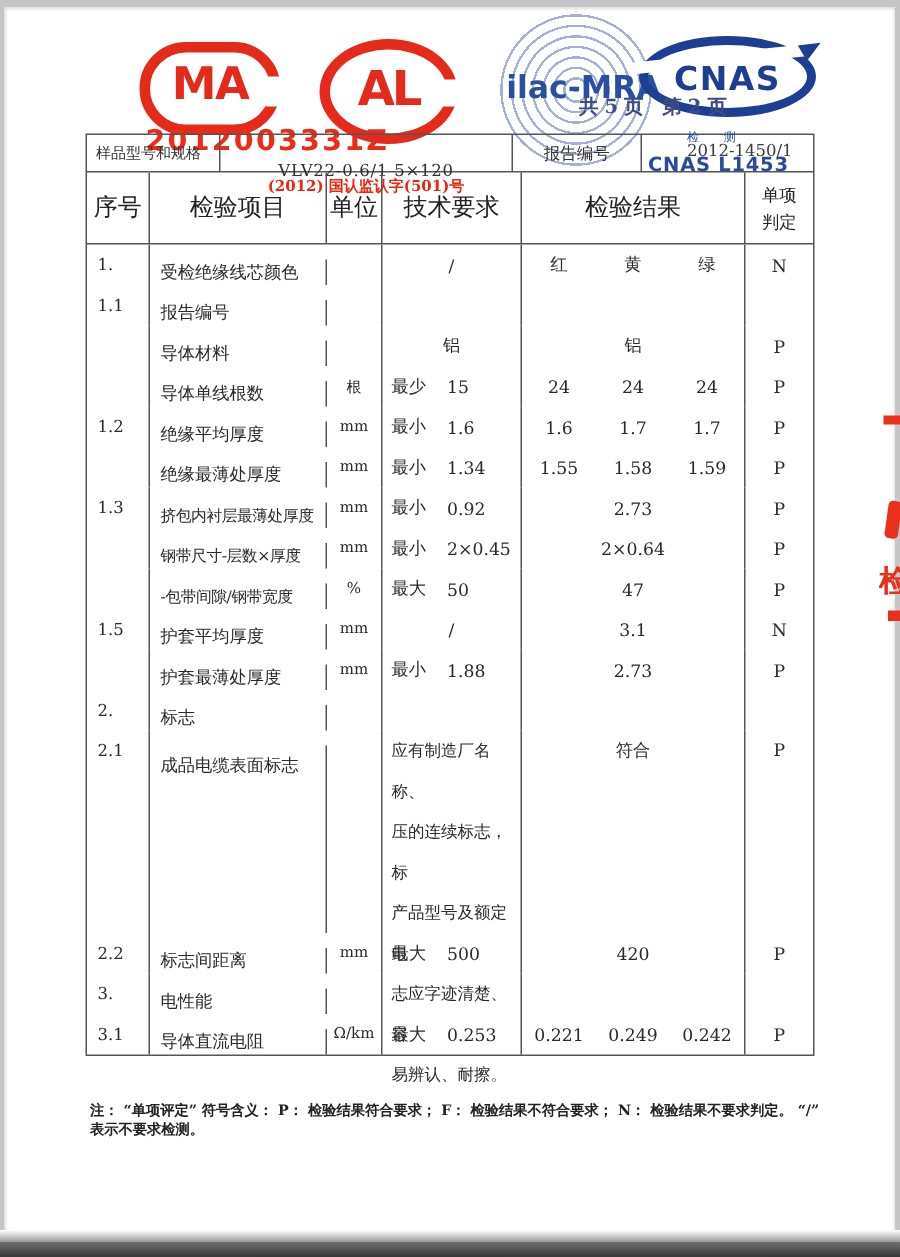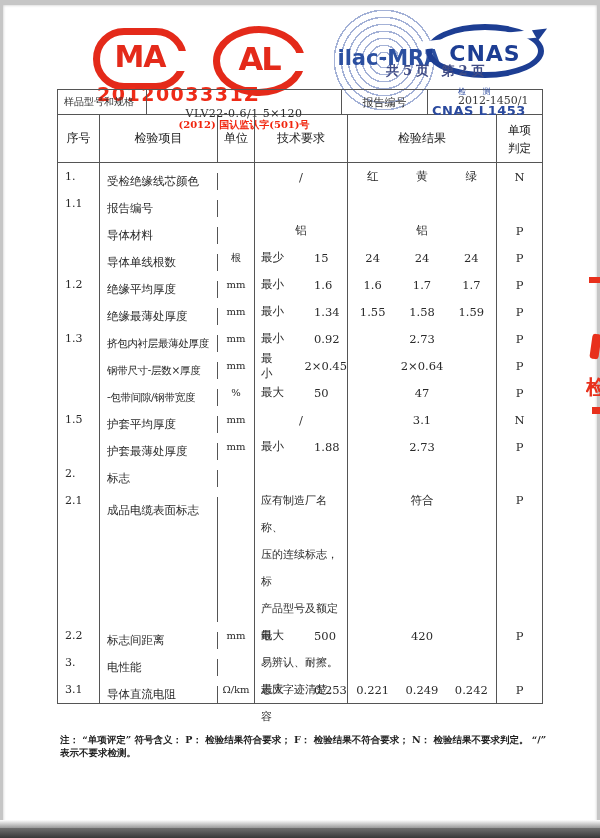--- a/index.html
+++ b/index.html
@@ -65,37 +65,37 @@
   .i1 .l2{font-size:10px;font-weight:bold;color:#f1250e;line-height:11px;}
   .i2{width:86px;display:flex;align-items:center;justify-content:center;font-size:11px;}
   .i3{width:114px;border-right:none;position:relative;}
   .i3 .blue{position:absolute;left:4px;top:13px;font-family:"DejaVu Sans",sans-serif;
        font-weight:bold;font-size:13px;color:#2b4a9e;letter-spacing:.5px;}
   .i3 .black{position:absolute;left:30px;top:4px;font-size:11px;color:#3a3a3a;}
   .i3 .jc{position:absolute;left:30px;top:-4px;font-size:8px;color:#2b4a9e;letter-spacing:7px;}
 
   .hrow{display:flex;height:47px;border-bottom:1px solid #555;}
   .hcell{box-sizing:border-box;border-right:1px solid #555;display:flex;align-items:center;
-       justify-content:center;font-size:12px;color:#222;}
+       justify-content:center;font-size:16px;color:#222;}
   .h0{width:42px;}.h1{width:118px;}.h2{width:37px;}.h3{width:93px;}.h4{width:149px;}
   .h5{width:45px;border-right:none;flex-direction:column;font-size:11.5px;line-height:18px;}
 
   .brow{display:flex;height:27px;}
   .brow.tall{height:135px;}
   .bcell{box-sizing:border-box;border-right:1px solid #555;display:flex;align-items:center;
        font-size:11.5px;color:#2a2a2a;}
   .brow.tall .bcell{align-items:flex-start;line-height:27px;}
   .c0{width:42px;padding-left:7px;font-size:11px;}
   .c1{width:118px;padding-left:7px;white-space:nowrap;margin-top:10px;}
   .c1.tight{font-size:10.5px;letter-spacing:-.3px;}
   .c2{width:37px;justify-content:center;font-size:10px;}
   .c3{width:93px;}
   .c3.mid{justify-content:center;}
   .c3 .pfx{margin-left:6px;}
-  .c3 .rv{margin-left:30px;}
+  .c3 .rv{margin-left:14px;}
   .c3.multi{display:block;padding-left:6px;font-size:11px;line-height:27px;}
   .c4{width:149px;}
   .c4.mid{justify-content:center;}
   .c4.three div{flex:1;text-align:center;}
   .c5{width:45px;border-right:none;justify-content:center;}
 
   .note{position:absolute;left:60px;top:734px;width:488px;font-size:9.5px;font-weight:bold;
        color:#222;}
 </style>
 </head>
@@ -283,22 +283,22 @@
           <div class="bcell c5"></div>
         </div>
         <div class="brow tall">
           <div class="bcell c0">2.1</div>
           <div class="bcell c1">成品电缆表面标志</div>
           <div class="bcell c2"></div>
           <div class="bcell c3 multi">
             <div class="">应有制造厂名称、</div>
             <div class="">压的连续标志，标</div>
             <div class="">产品型号及额定电</div>
+            <div class="">志应字迹清楚、容</div>
             <div class="">易辨认、耐擦。</div>
-            <div class="">志应字迹清楚、容</div>
           </div>
           <div class="bcell c4 mid">符合</div>
           <div class="bcell c5">P</div>
         </div>
         <div class="brow">
           <div class="bcell c0">2.2</div>
           <div class="bcell c1">标志间距离</div>
           <div class="bcell c2">mm</div>
           <div class="bcell c3">
             <span class="pfx">最大</span>

